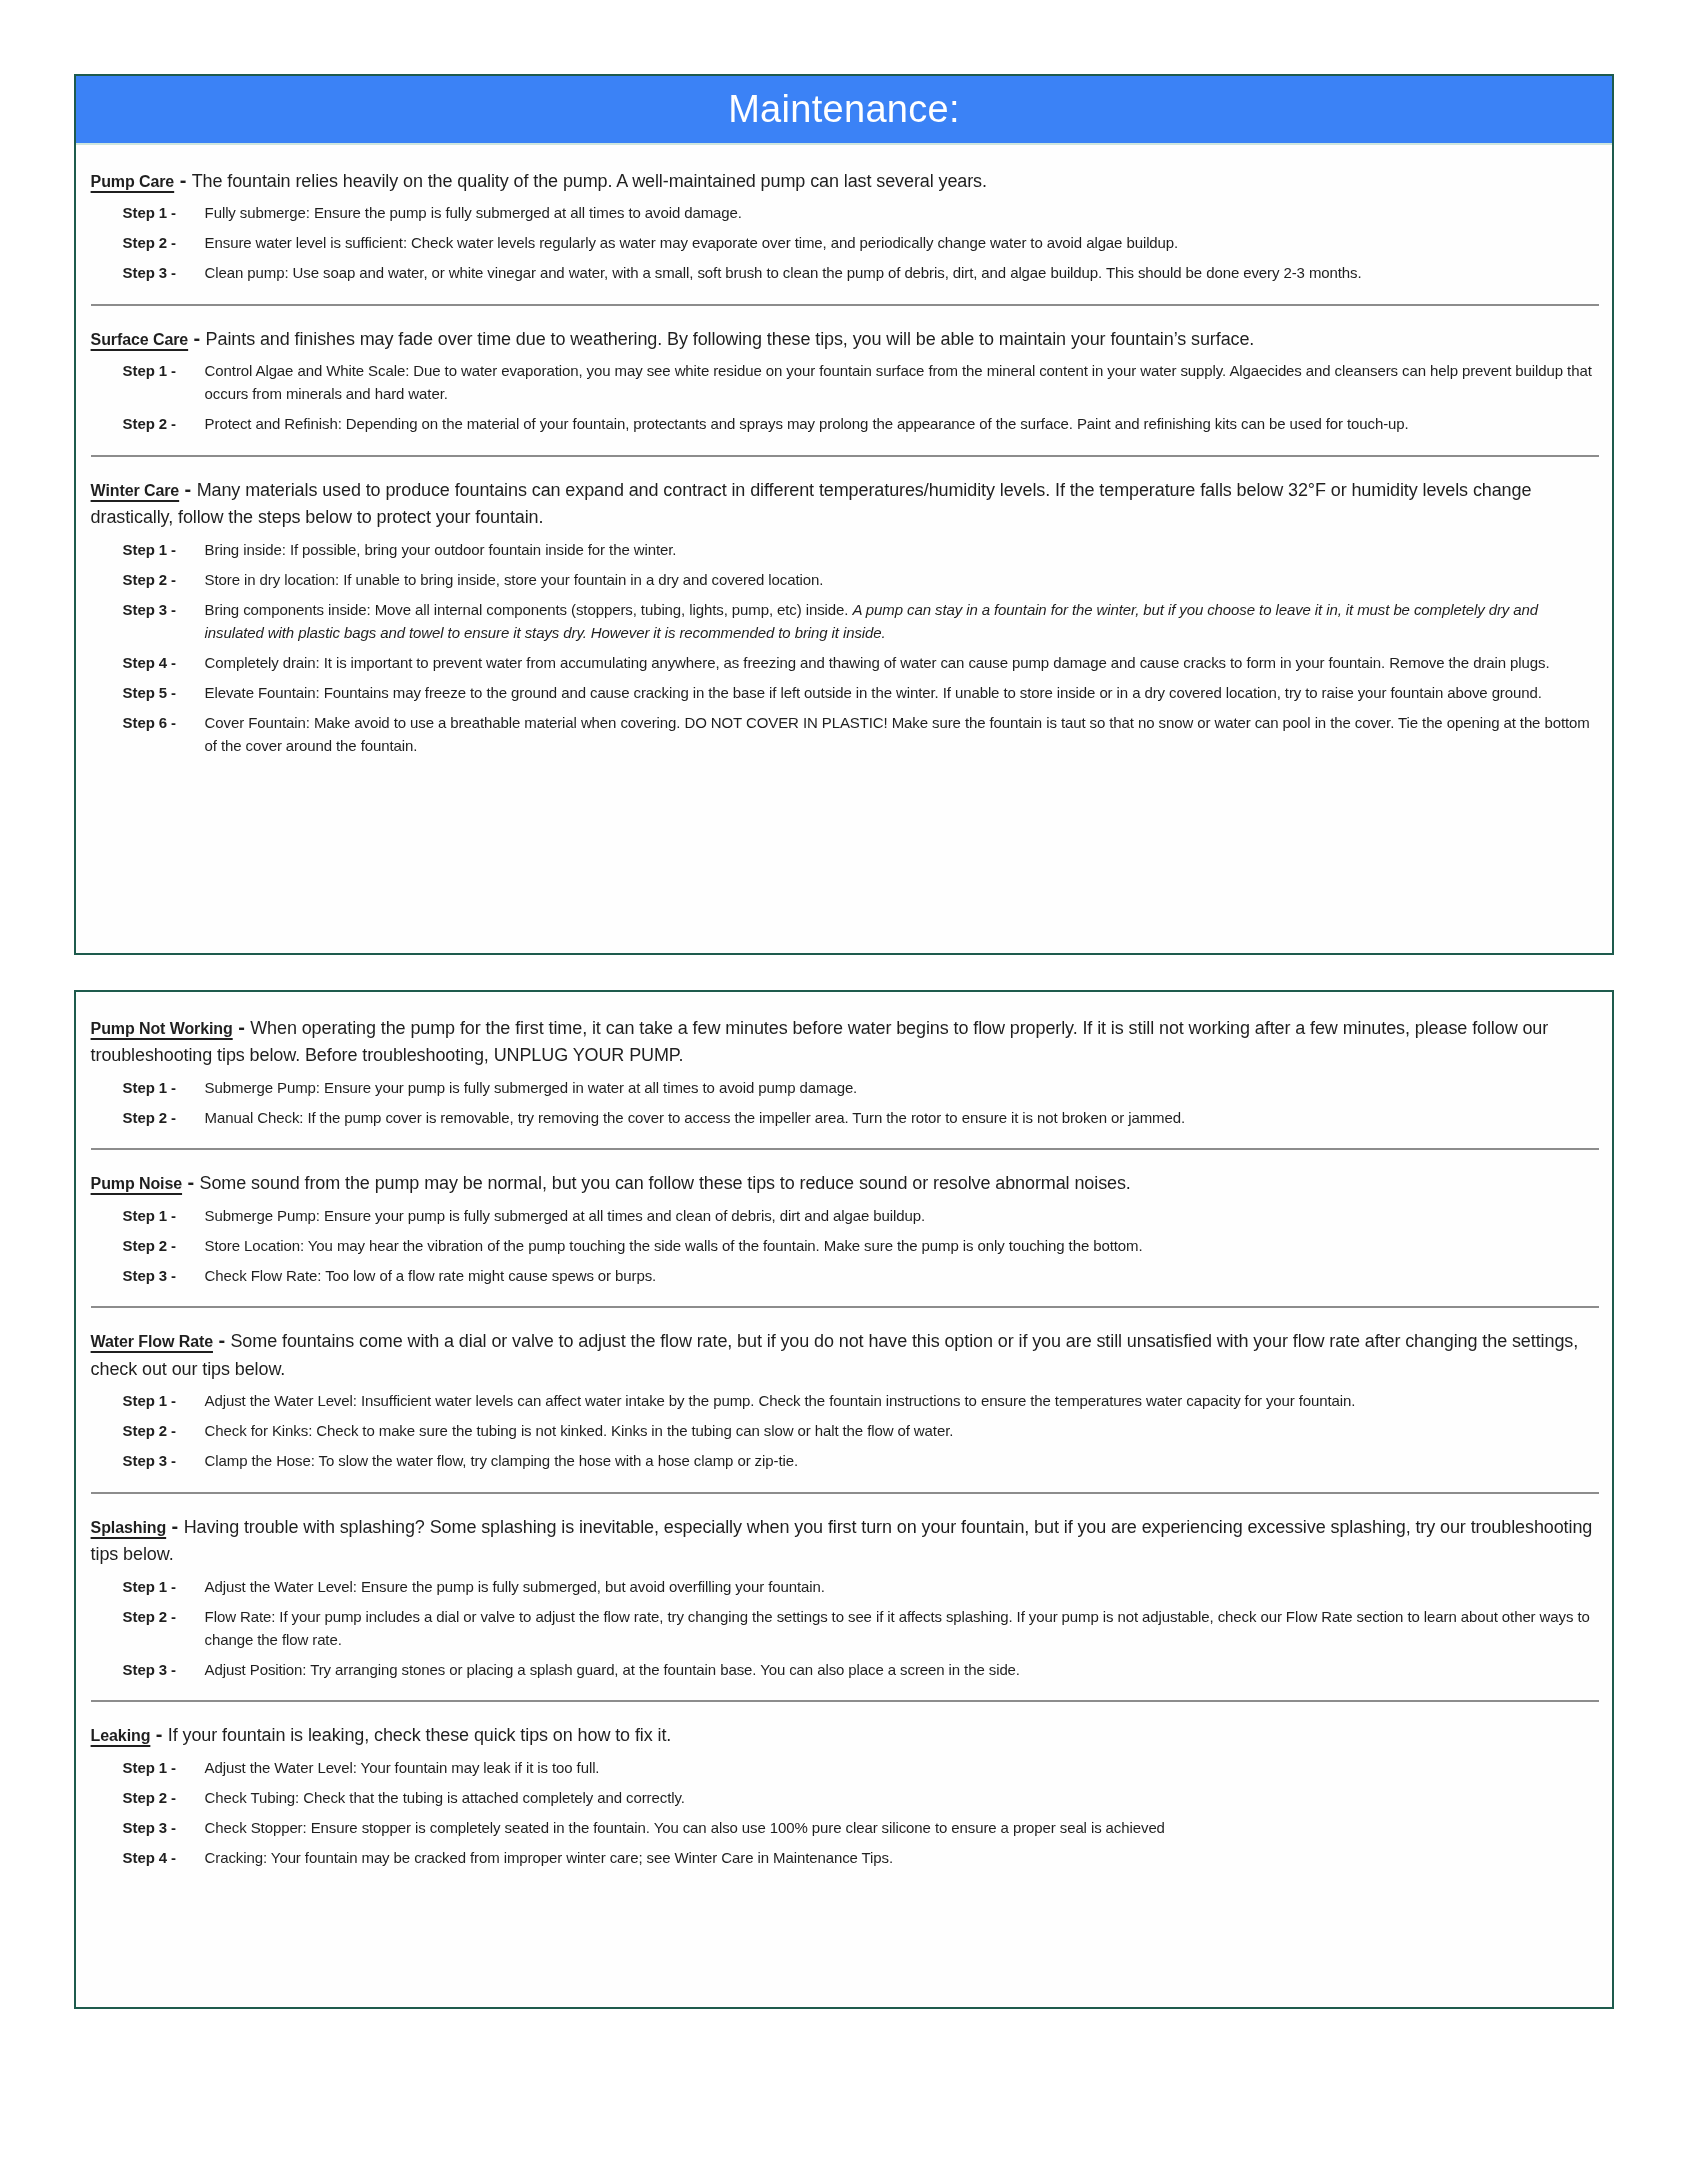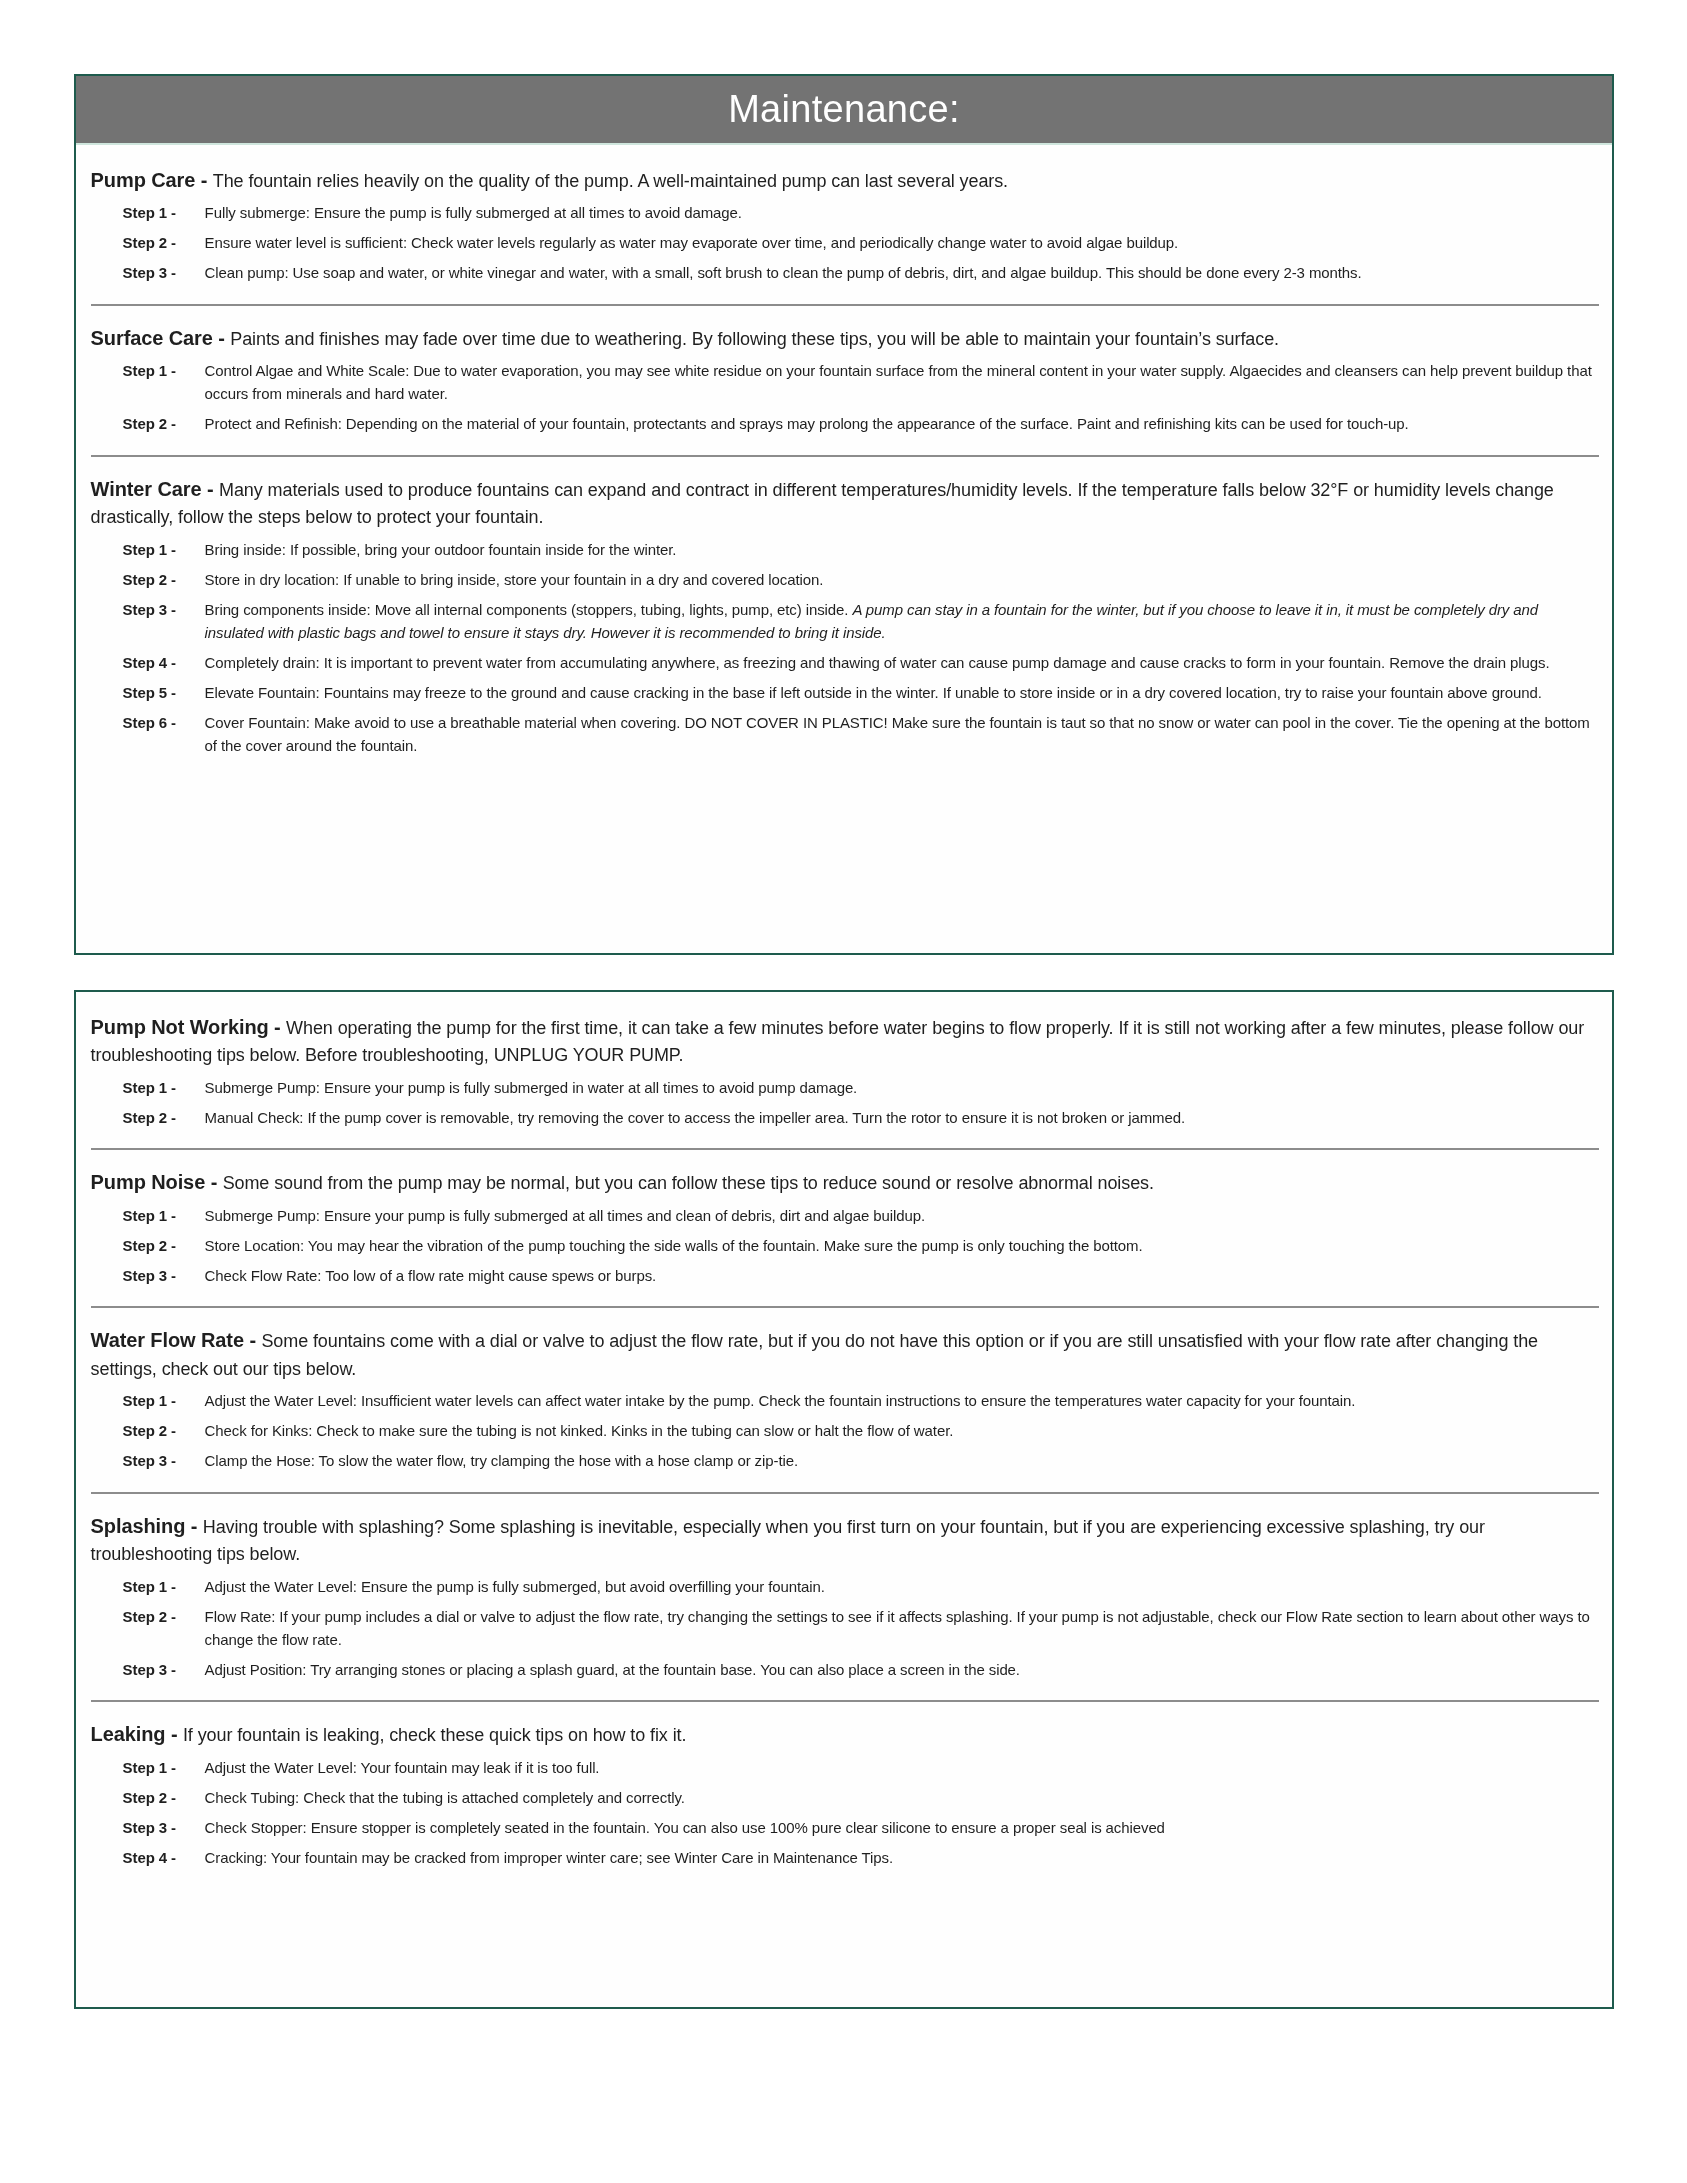--- a/index.html
+++ b/index.html
@@ -10,35 +10,35 @@
     -webkit-font-smoothing:antialiased;
   }
   .panel{
     position:absolute;left:74px;width:1540px;
     border:2px solid #1e5b4d;background:#fefefe;
     box-sizing:border-box;overflow:hidden;
   }
   #panel-0{top:74px;height:881px;}
   #panel-1{top:990px;height:1019px;}
   .panel-header{
-    height:69px;background:#737373;color:#ffffff;
+    height:69px;background:#3b82f6;color:#ffffff;
     display:flex;align-items:center;justify-content:center;
     border-bottom:2.6px solid #cfe6dd;box-sizing:border-box;
   }
   .panel-header h1{
     margin:0;font-size:38px;font-weight:400;letter-spacing:0.3px;
     font-family:"Liberation Sans",sans-serif;
   }
   .panel-content{padding:2.6px 13.2px 0 14.6px;}
   .section{padding:17px 0 18.5px 0;}
   .section + .section{border-top:2px solid #8c8c8c;}
   .intro{margin:0;font-size:18px;line-height:1.52;letter-spacing:-0.1px;}
   .sec-name{
-    font-weight:700;font-size:20px;
-    text-decoration-thickness:2px;text-underline-offset:4px;
+    font-weight:700;font-size:16px;
+    text-decoration:underline;text-decoration-thickness:2px;text-underline-offset:4px;
   }
   .sec-dash{font-weight:700;font-size:20px;}
   .step{
     display:flex;margin-top:7.3px;padding-left:32px;
     font-size:15px;line-height:1.52;letter-spacing:-0.1px;
   }
   .step-num{flex:0 0 82px;font-weight:700;}
   .step-body{flex:1;}
   .b{font-weight:400;}
   .i{font-style:italic;}

